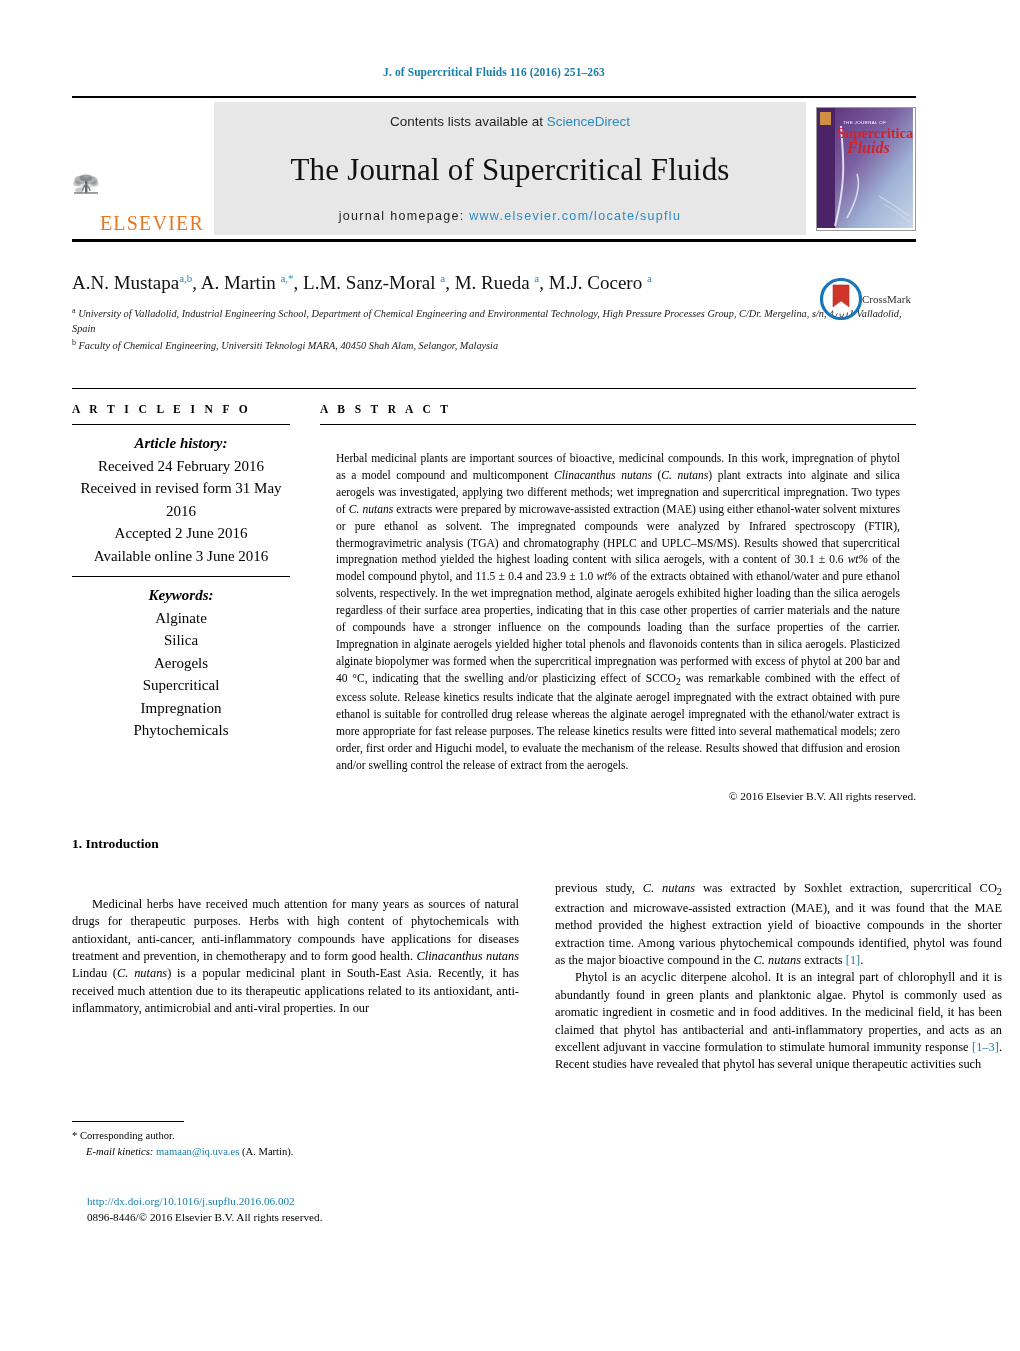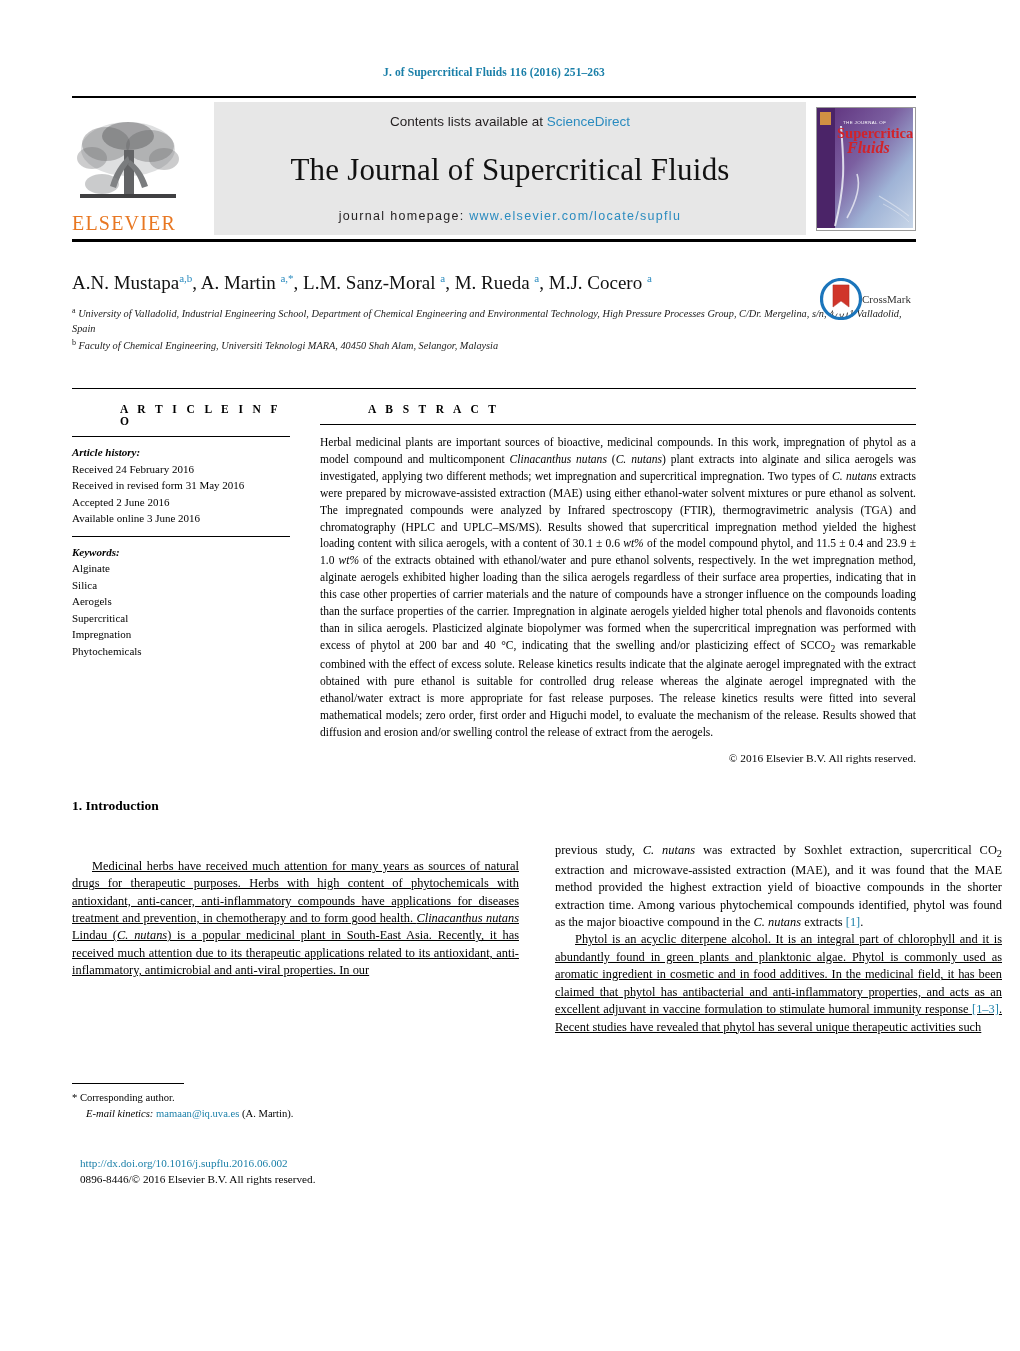--- a/index.html
+++ b/index.html
@@ -42,22 +42,22 @@
     display: flex;
     align-items: stretch;
     height: 133px;
     box-sizing: content-box;
     padding: 4px 0 4px 0;
   }
   .elsevier-logo {
     width: 132px;
     flex: 0 0 132px;
     display: flex;
-    flex-direction: column;
-    align-items: flex-start;
+    flex-direction: row;
+    align-items: flex-end;
     justify-content: flex-end;
     padding-bottom: 2px;
   }
   .tree-svg { display:block; }
   .elsevier-word {
     font-family: "Liberation Serif", serif;
     color: #E87722;
     font-size: 20px;
     letter-spacing: 1.2px;
     line-height: 1;
@@ -161,36 +161,35 @@
   .col-info { width: 218px; flex: 0 0 218px; }
   .col-abstract { flex: 1 1 auto; }
 
   .sechead {
     font-family: "Liberation Serif", serif;
     font-weight: bold;
     font-size: 11.5px;
     letter-spacing: 3.4px;
     color: #000;
     margin-bottom: 9px;
-    margin-left: 48px;
   }
   .rule { border-top: 1px solid #000; }
-  .info-group { padding-top: 7px; font-size: 11px; line-height: 1.50; }
+  .info-group { padding-top: 7px; font-size: 15px; line-height: 1.50; text-align: center; }
   .info-group .lbl { font-style: italic; font-weight: bold; }
   .info-group + .rule { margin-top: 9px; }
 
   .abs-body {
     padding-top: 9px;
     font-size: 11.55px;
     line-height: 1.465;
     text-align: justify;
     color: #000;
     hyphens: none;
   }
-  .abs-body p { margin: 0; }
+  .abs-body p { margin: 16px; }
   .abs-copy {
     margin-top: 11px;
     text-align: right;
     font-size: 11.4px;
   }
 
   
   .body-cols {
     margin-top: 34px;
     display: flex;
@@ -205,21 +204,21 @@
     margin: 0 0 14px 0;
   }
   .btext {
     font-size: 12.4px;
     line-height: 1.405;
     text-align: justify;
     color: #000;
     margin-top: 44px;
   }
   .btext p { margin: 0; }
-  .btext p.indent { text-indent: 20px; text-decoration: underline; }
+  .btext p.indent { text-indent: 20px; }
 
   .footnote-zone {
     position: absolute;
     left: 0;
     bottom: 96px;
     width: 100%;
   }
   .fn-rule {
     width: 112px;
     border-top: 1px solid #000;
@@ -227,21 +226,21 @@
   }
   .fn-text {
     font-size: 10.6px;
     line-height: 1.52;
   }
   .fn-text .ital { font-style: italic; }
   .link { color: #1a7fa8; }
 
   .doi-zone {
     position: absolute;
-    left: 8px;
+    left: 15px;
     bottom: 30px;
     font-size: 11.2px;
     line-height: 1.48;
   }
   .doi-zone .doi { color: #1a7fa8; }
 </style>
 </head>
 <body>
 
 <div class="page">

